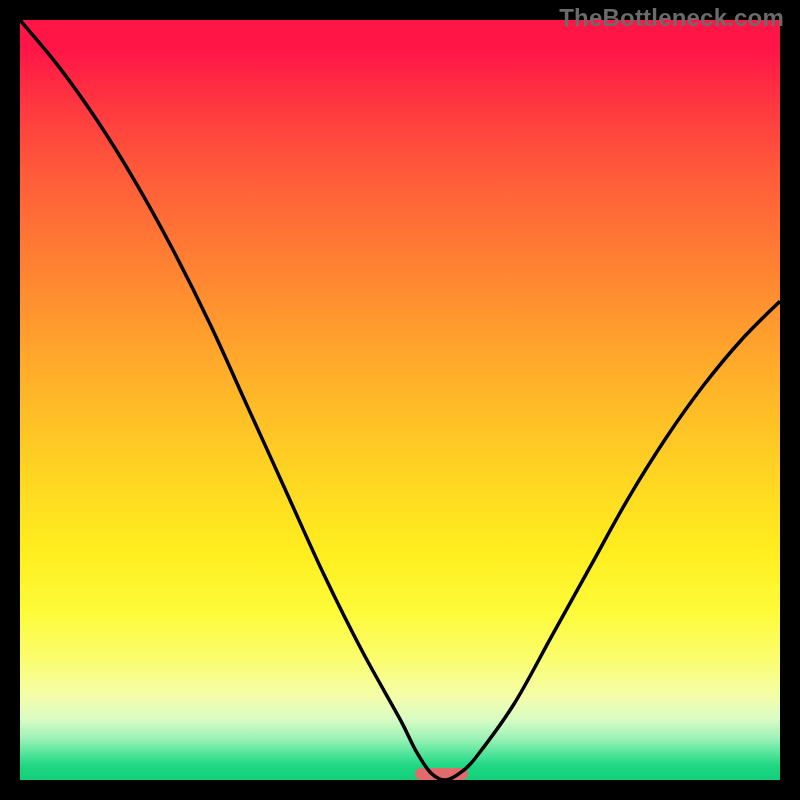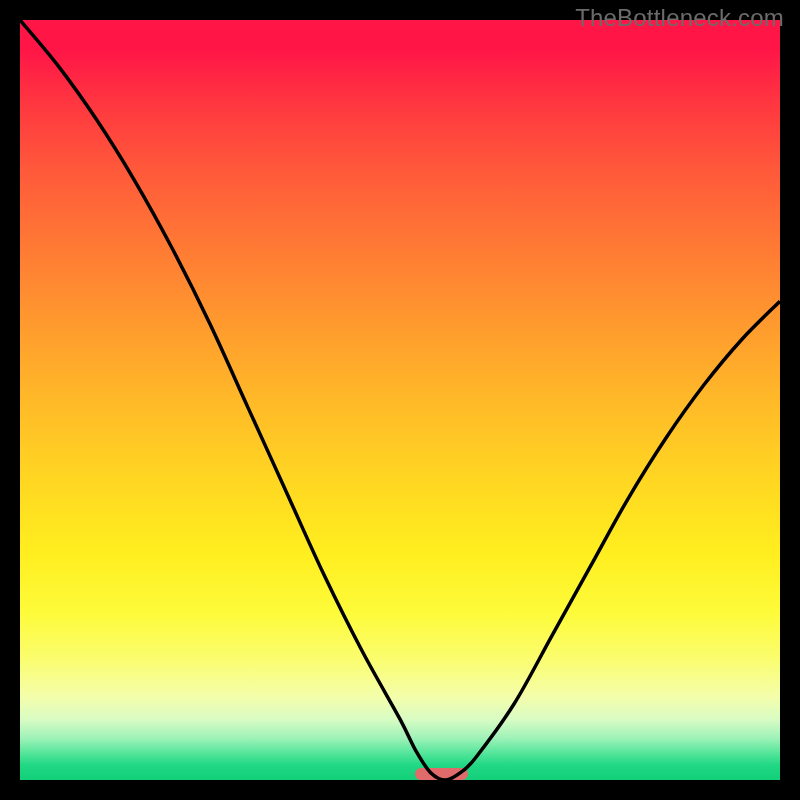--- a/index.html
+++ b/index.html
@@ -16,21 +16,21 @@
     width: 800px;
     height: 800px;
     background: #000;
   }
   .watermark {
     position: absolute;
     top: 4px;
     right: 16px;
     color: #6b6b6b;
     font-size: 24px;
-    font-weight: 400;
+    font-weight: 700;
     letter-spacing: 0.2px;
     z-index: 50;
   }
   .plot-area {
     position: absolute;
     left: 20px;
     top: 20px;
     width: 760px;
     height: 760px;
     overflow: hidden;

